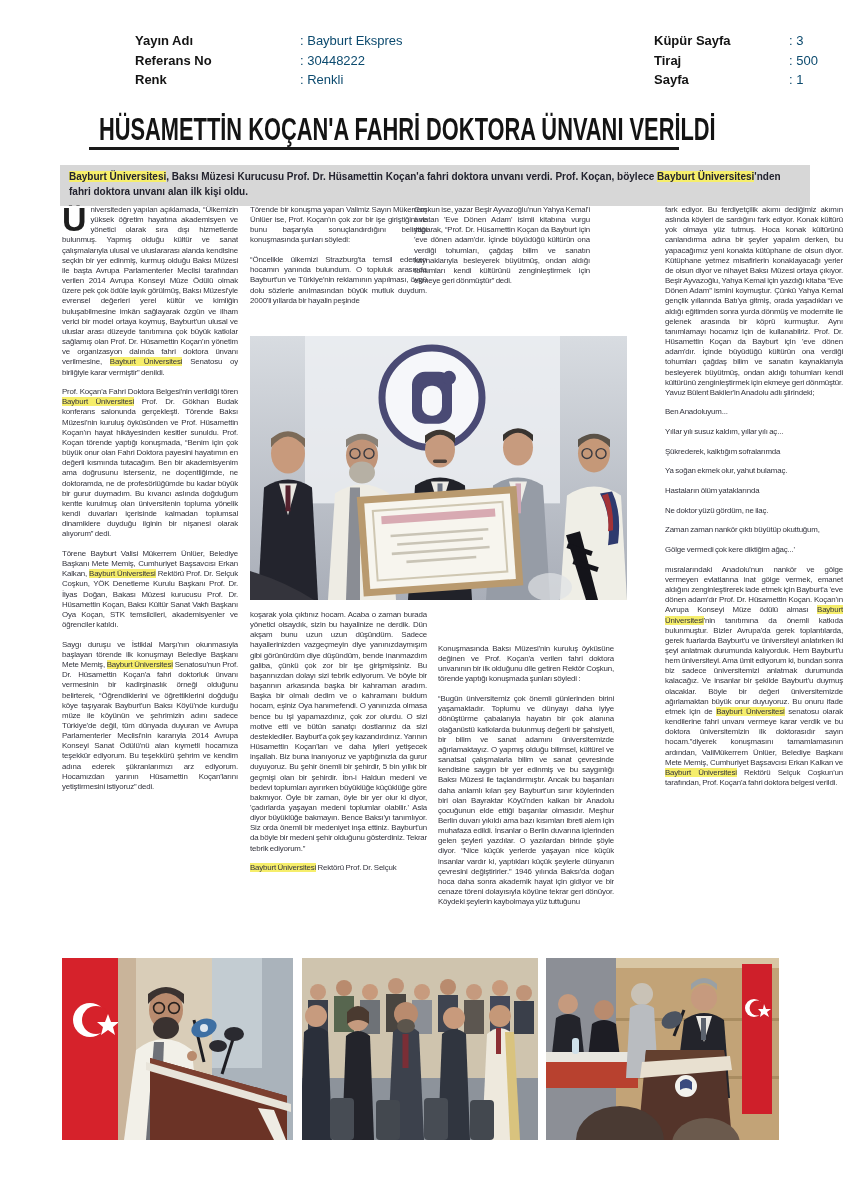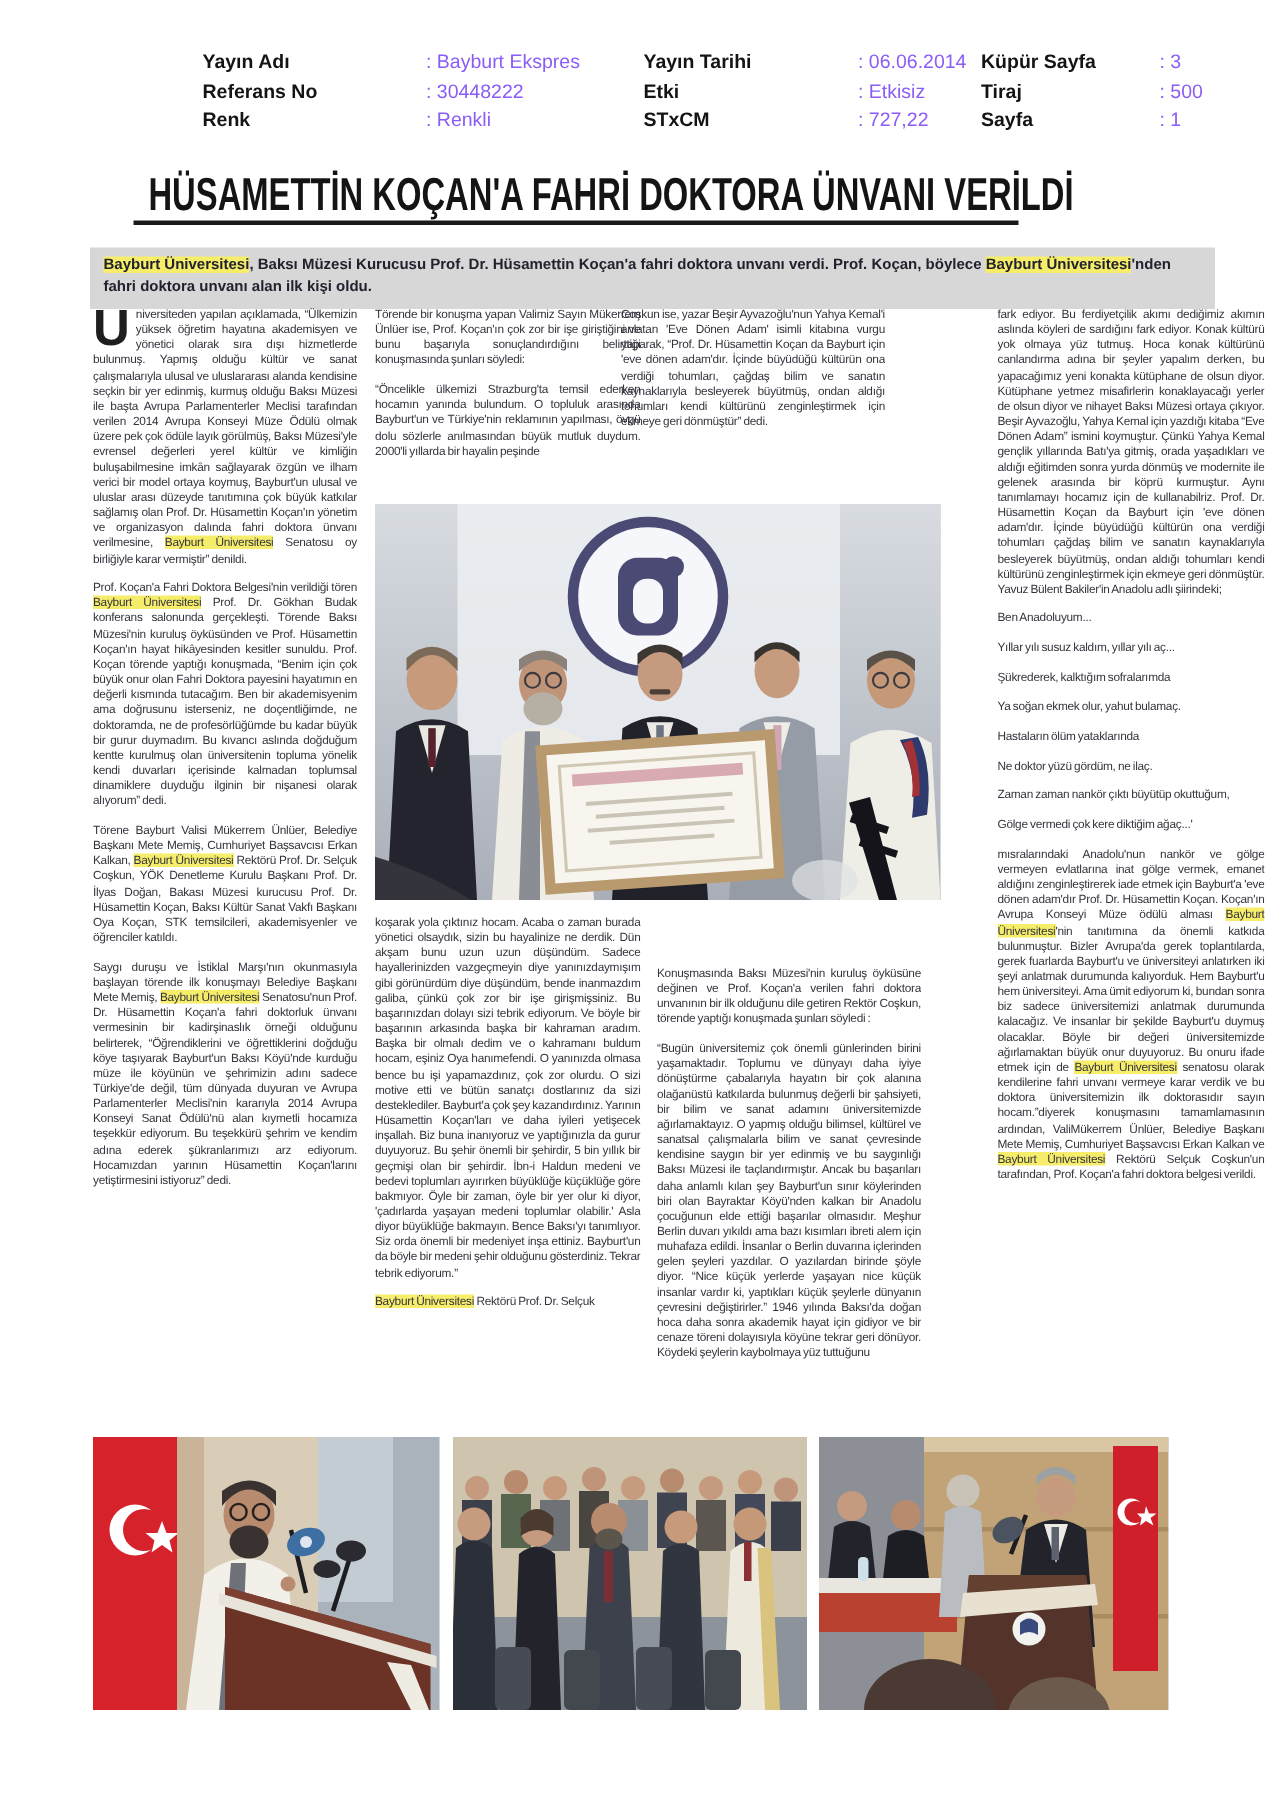--- a/index.html
+++ b/index.html
@@ -3,21 +3,21 @@
 <meta charset="utf-8">
 <style>
   html,body{margin:0;padding:0;background:#ffffff;}
   .page{position:relative;width:848px;height:1200px;background:#fff;overflow:hidden;
         font-family:"Liberation Sans","DejaVu Sans",sans-serif;}
 
   
   .meta{position:absolute;top:31px;font-size:13px;line-height:19.5px;}
   .meta .row{display:flex;white-space:nowrap;gap:20px;}
   .meta .lbl{font-weight:700;color:#141414;}
-  .meta .val{color:#8b5cf6;}
+  .meta .val{color:#0c4a6e;margin-left:16px;}
   .g1{left:135px}.g1 .lbl{width:129px}
   .g2{left:429px}.g2 .lbl{width:123px}
   .g3{left:654px}.g3 .lbl{width:99px}
 
   
   .headline{position:absolute;top:114px;left:0;width:744px;text-align:center;padding-left:12px;}
   .headline .txt{display:inline-block;font-size:28px;font-weight:900;color:#141414;
     transform:scale(0.78,1.1);transform-origin:center;white-space:nowrap;letter-spacing:0;}
   .headline .rule{width:590px;height:2.5px;background:#1a1a1a;margin:1px auto 0;}
 
@@ -59,34 +59,20 @@
       <span class="lbl">Yayın Adı</span>
       <span class="val">: Bayburt Ekspres</span>
     </div>
     <div class="row">
       <span class="lbl">Referans No</span>
       <span class="val">: 30448222</span>
     </div>
     <div class="row">
       <span class="lbl">Renk</span>
       <span class="val">: Renkli</span>
-    </div>
-  </div>
-  <div class="meta g2">
-    <div class="row">
-      <span class="lbl">Yayın Tarihi</span>
-      <span class="val">: 06.06.2014</span>
-    </div>
-    <div class="row">
-      <span class="lbl">Etki</span>
-      <span class="val">: Etkisiz</span>
-    </div>
-    <div class="row">
-      <span class="lbl">STxCM</span>
-      <span class="val">: 727,22</span>
     </div>
   </div>
   <div class="meta g3">
     <div class="row">
       <span class="lbl">Küpür Sayfa</span>
       <span class="val">: 3</span>
     </div>
     <div class="row">
       <span class="lbl">Tiraj</span>
       <span class="val">: 500</span>

